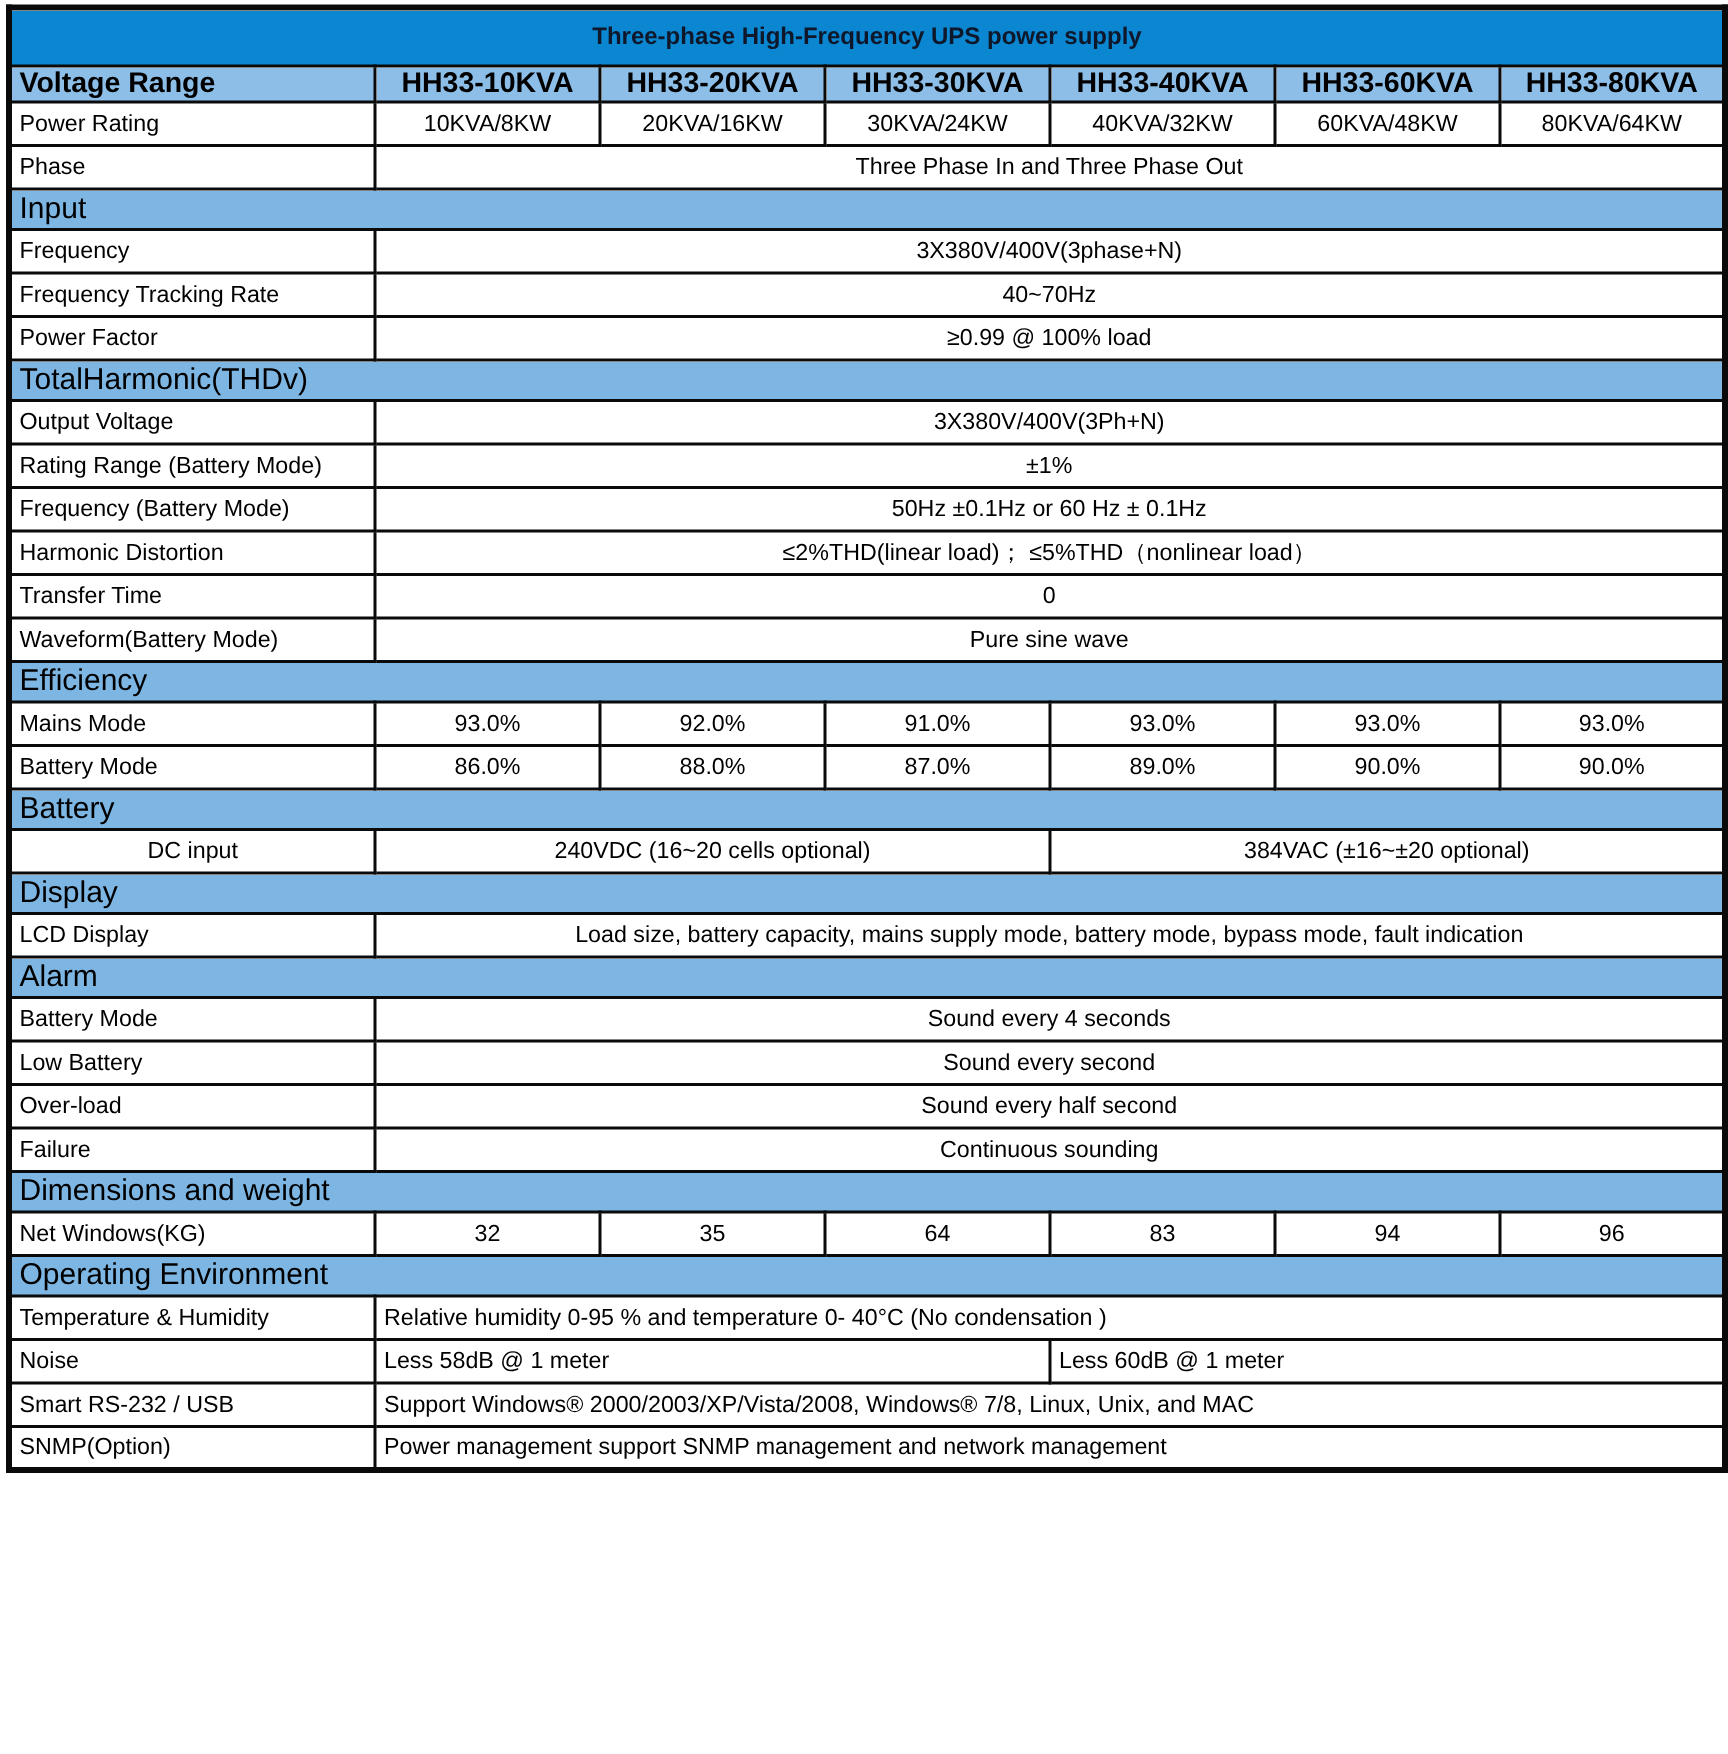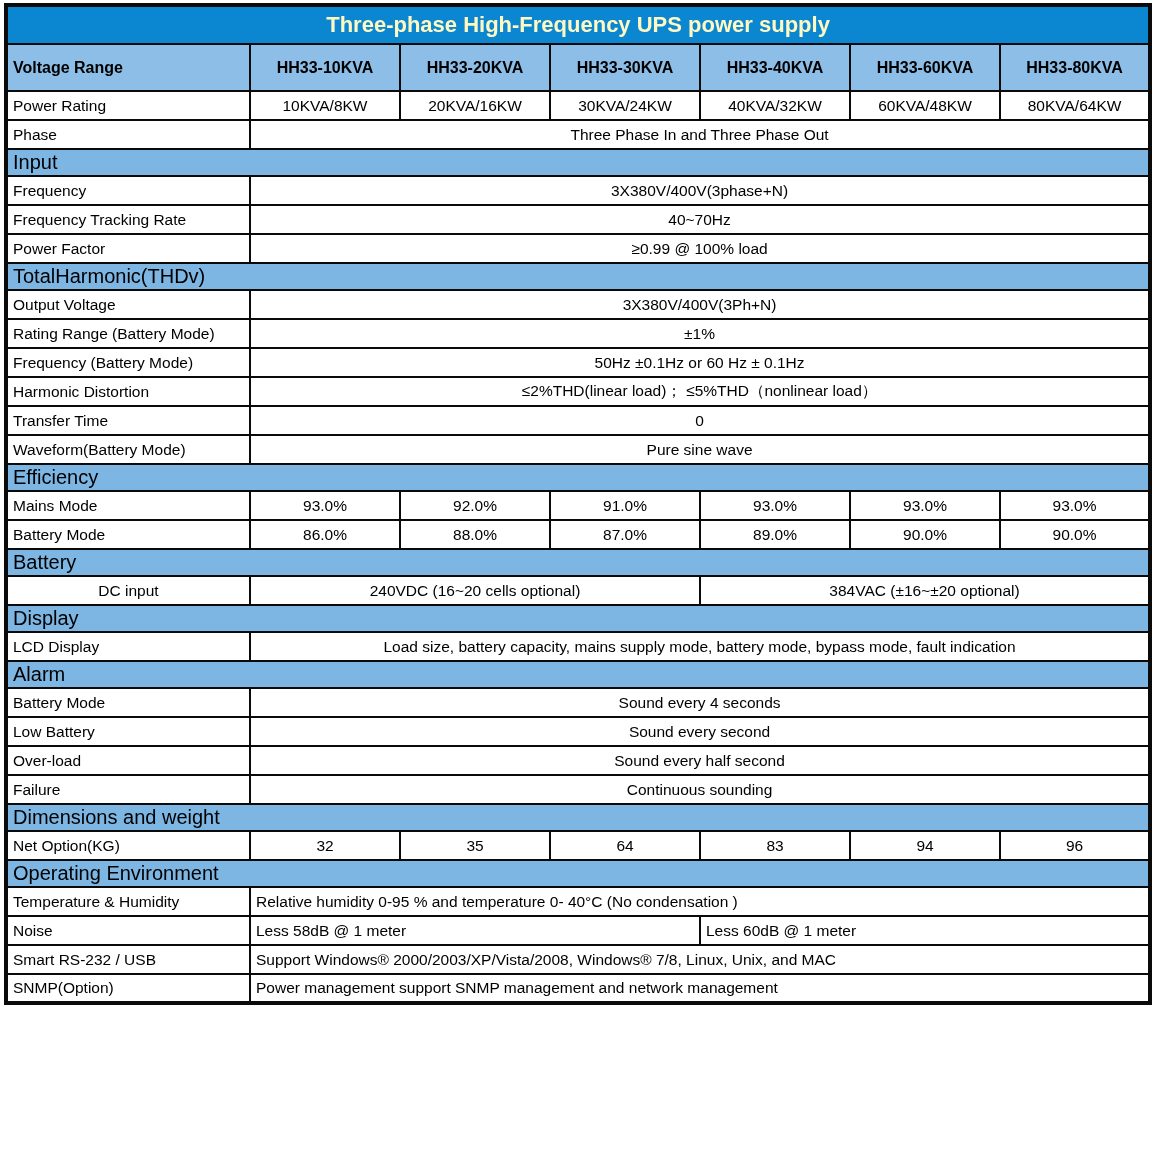--- a/index.html
+++ b/index.html
@@ -26,31 +26,31 @@
   table.spec td {
     border: 2px solid #0a0a0a;
     padding: 0 5px;
     overflow: hidden;
     white-space: nowrap;
     box-sizing: border-box;
   }
   td.title-cell {
     height: 39px;
     background: var(--title-bg, #0b86d0);
-    color: #fef9c3;
-    font-size: 22px;
+    color: #0f172a;
+    font-size: 16px;
     font-weight: bold;
     text-align: center;
     border-bottom: 3px solid #0a0a0a;
   }
   tr.col-header td {
-    height: 47px;
+    height: 22px;
     background: var(--header-bg, #8cbee8);
     font-weight: bold;
-    font-size: 16px;
+    font-size: 19px;
     text-align: center;
   }
   tr.col-header td.label {
     text-align: left;
   }
   tr.section-row td {
     height: 27px;
     background: var(--section-bg, #7db5e3);
     font-weight: normal;
     font-size: 20px;
@@ -211,21 +211,21 @@
           <td colspan="6" class="val">Sound every half second</td>
         </tr>
         <tr class="data-row">
           <td class="label">Failure</td>
           <td colspan="6" class="val">Continuous sounding</td>
         </tr>
         <tr class="section-row">
           <td colspan="7">Dimensions and weight</td>
         </tr>
         <tr class="data-row">
-          <td class="label">Net Option(KG)</td>
+          <td class="label">Net Windows(KG)</td>
           <td class="val">32</td>
           <td class="val">35</td>
           <td class="val">64</td>
           <td class="val">83</td>
           <td class="val">94</td>
           <td class="val">96</td>
         </tr>
         <tr class="section-row">
           <td colspan="7">Operating Environment</td>
         </tr>

